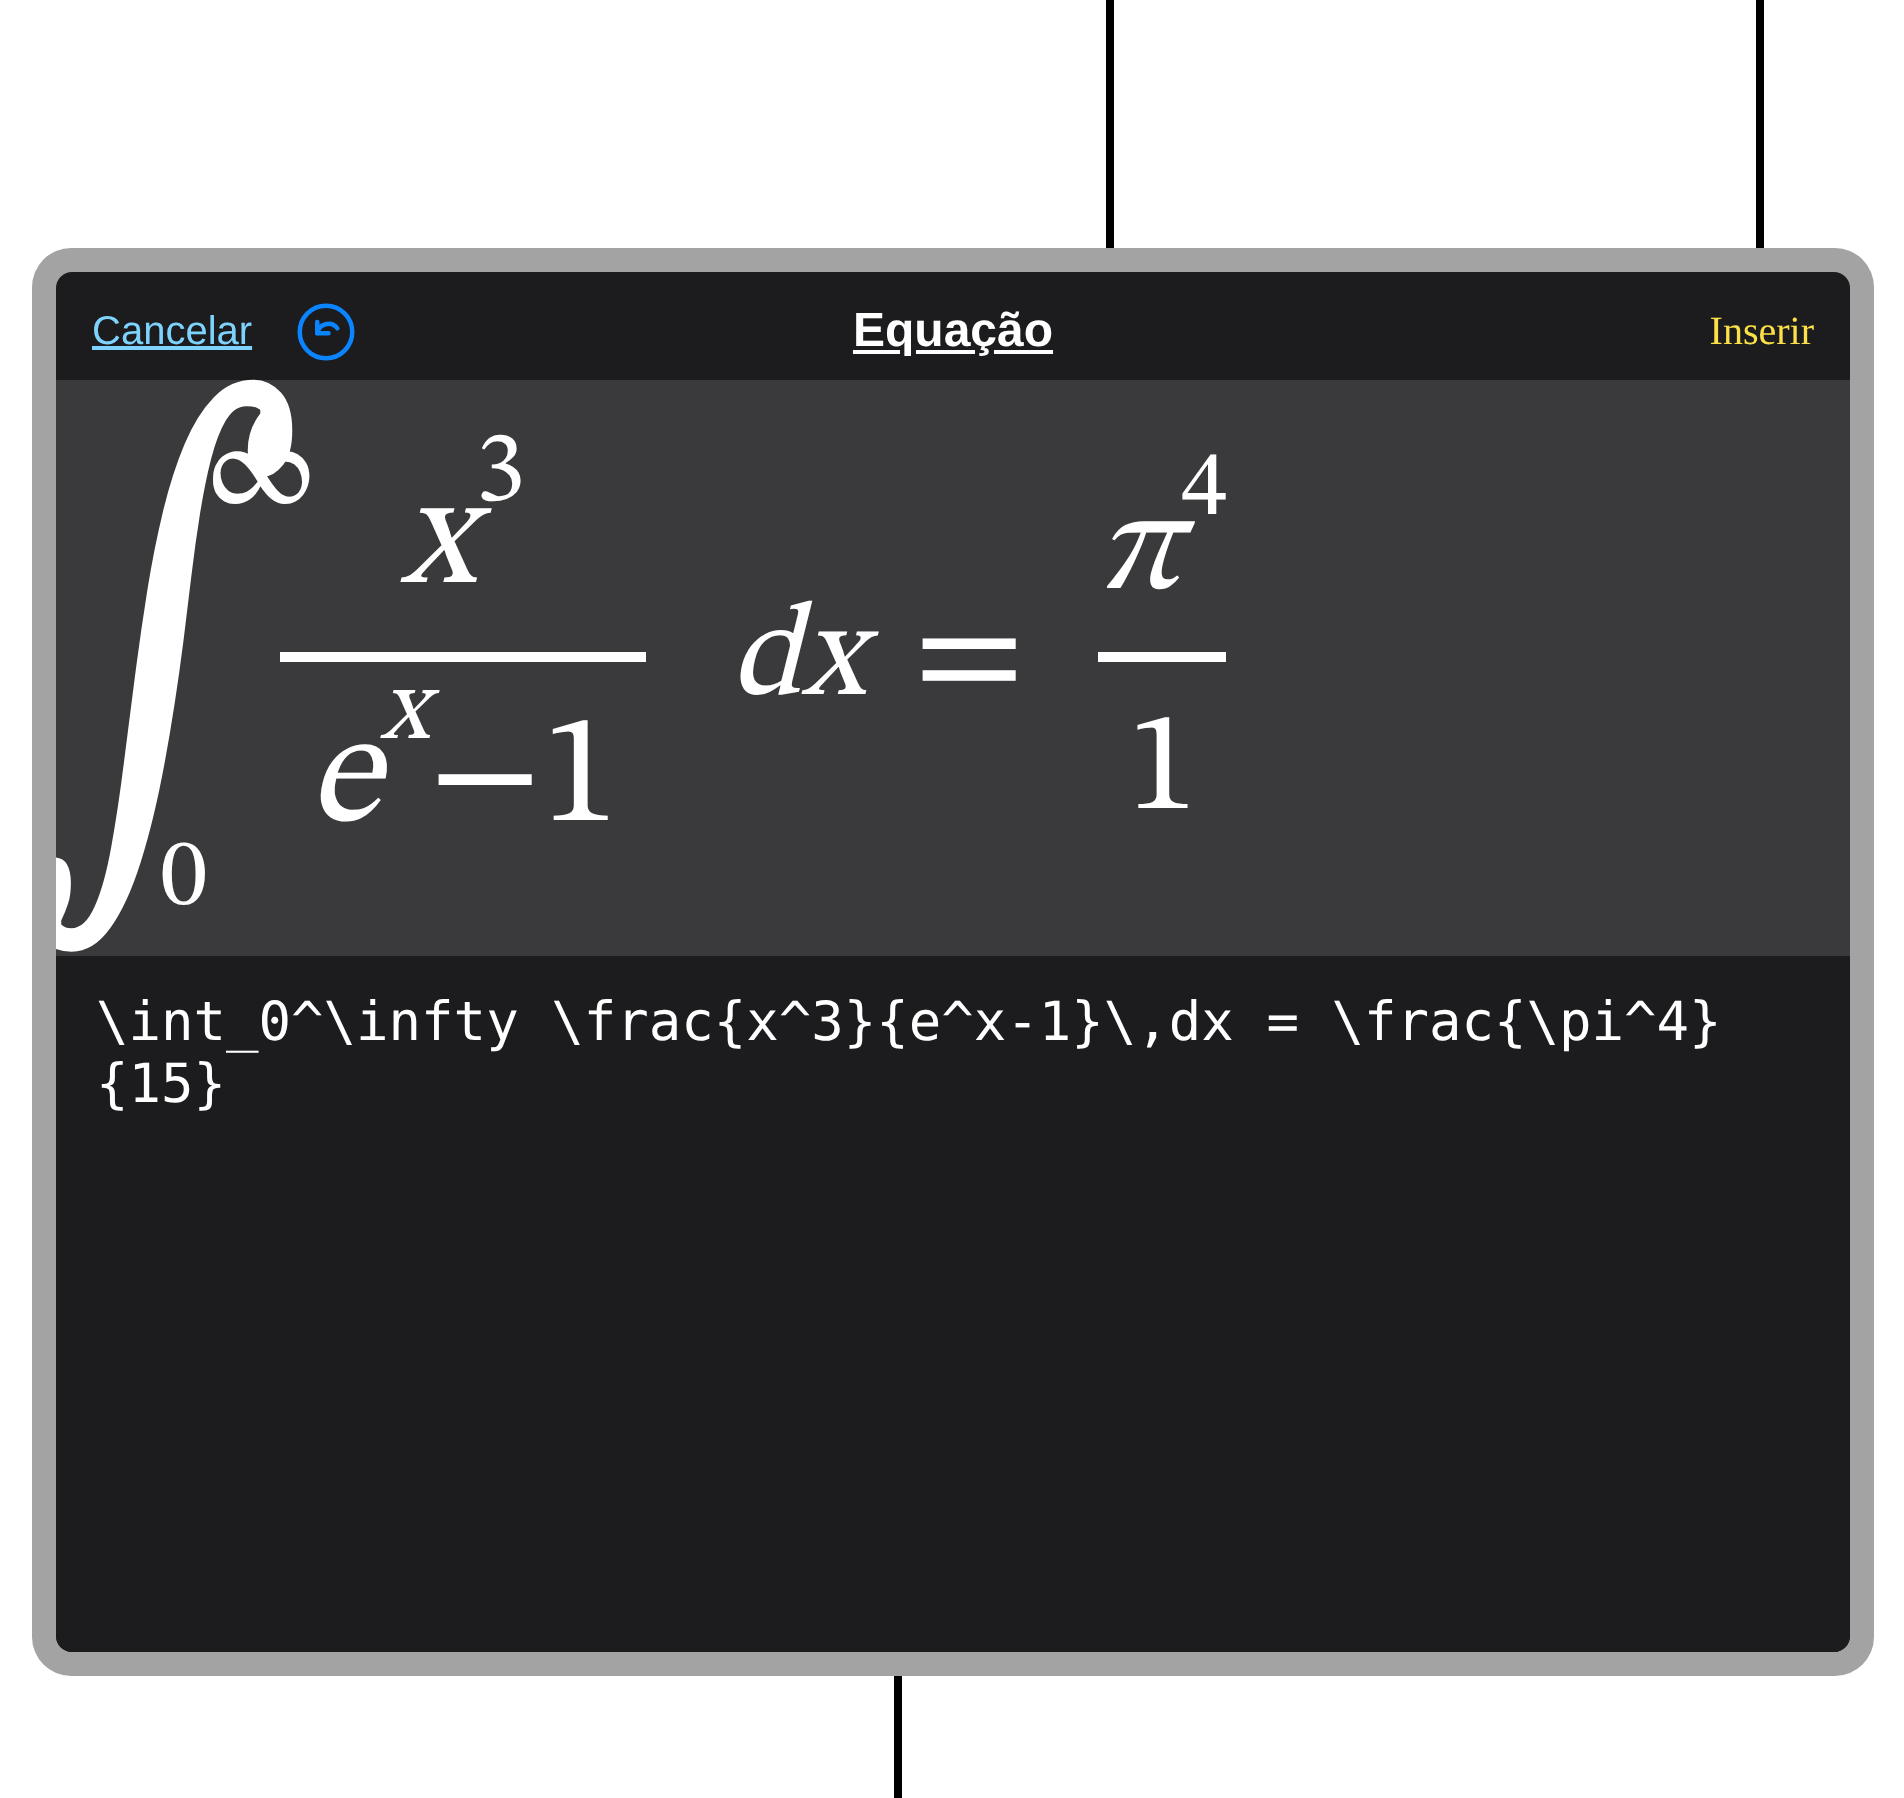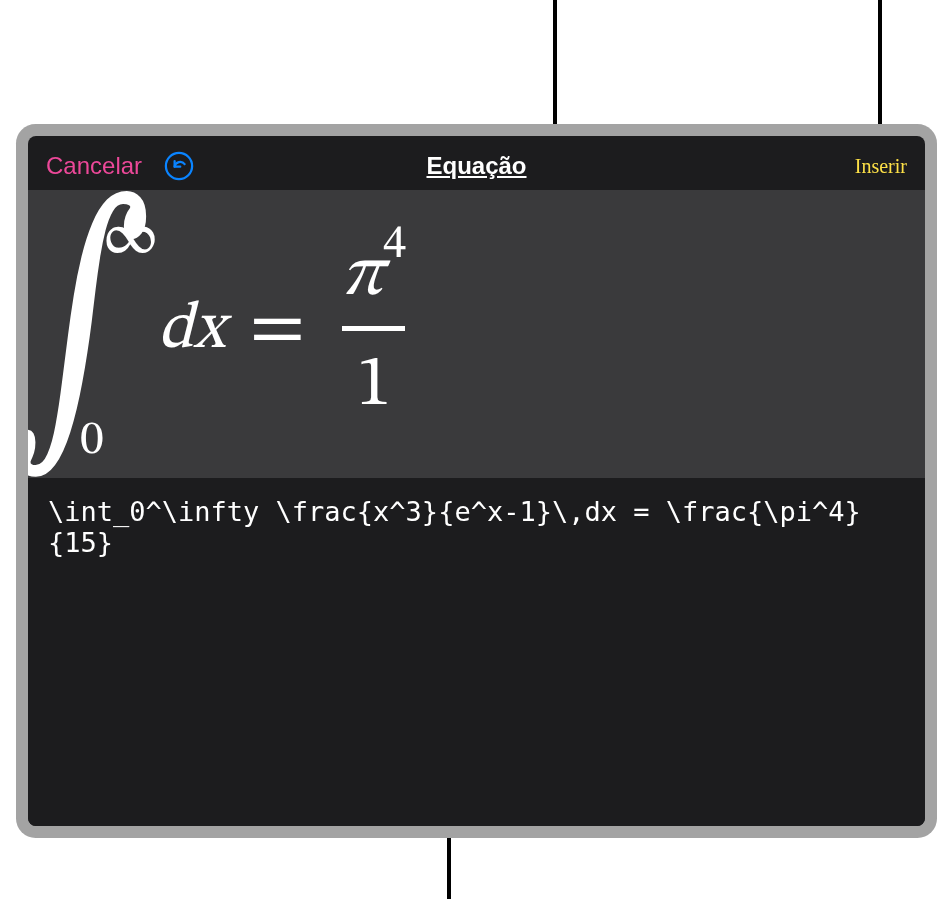--- a/index.html
+++ b/index.html
@@ -33,26 +33,27 @@
       padding: 14px 18px 8px 18px;
       position: relative;
       height: 54px;
     }
     .header-left {
       display: flex;
       align-items: center;
       gap: 20px;
     }
     .cancel-btn {
-      color: #ec4899;
-      font-size: 24px;
+      color: #7dd3fc;
+      font-size: 20px;
       background: none;
       border: none;
       cursor: pointer;
       font-family: inherit;
+      text-decoration: underline;
     }
     .undo-btn {
       width: 34px;
       height: 34px;
       display: flex;
       align-items: center;
       justify-content: center;
       background: none;
       border: none;
       cursor: pointer;
@@ -233,20 +234,28 @@
 
   <div class="preview">
     <div class="eq">
       <div class="integral-wrap">
         <div class="int-sign">
           <span class="int-glyph">∫</span>
           <span class="int-upper">∞</span>
           <span class="int-lower">0</span>
         </div>
       </div>
+      <div class="frac lhs-frac">
+        <div class="num big">
+          <span>x</span><span class="sup">3</span>
+        </div>
+        <div class="den big">
+          <span>e</span><span class="supx">x</span><span class="upr">−</span><span class="upr">1</span>
+        </div>
+      </div>
       <div class="dx">dx</div>
       <div class="equals">=</div>
       <div class="frac rhs">
         <div class="num">
           <span>π</span><span class="sup">4</span>
         </div>
         <div class="den upr">1</div>
       </div>
     </div>
   </div>

